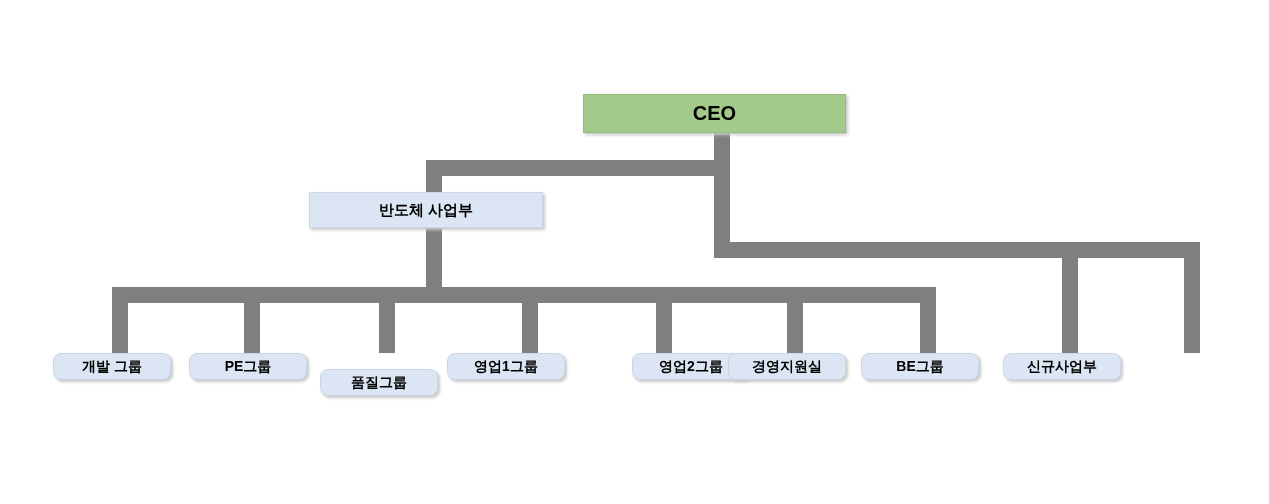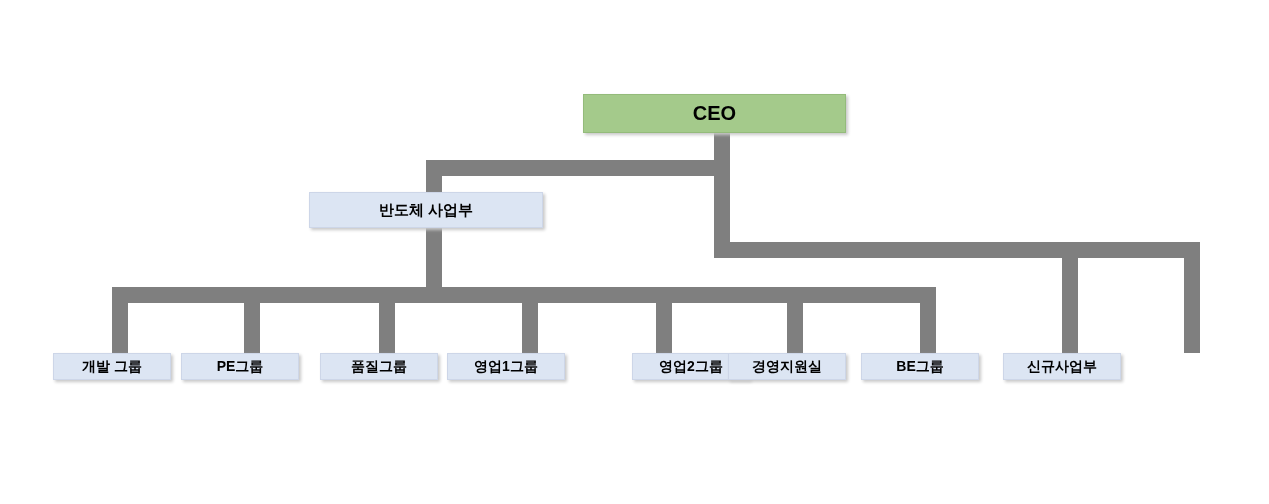--- a/index.html
+++ b/index.html
@@ -40,24 +40,25 @@
     border: 1px solid var(--root-border);
     font-size: 20px;
   }
   .node-division {
     left: 293px; top: 176px; width: 234px; height: 36px;
     font-size: 15px;
   }
   .node-leaf {
     top: 337px; width: 118px; height: 27px;
     font-size: 14px;
+    border-radius: 8px;
   }
   .leaf-0 { left: 37px; }
-  .leaf-1 { left: 165px; }
-  .leaf-2 { left: 304px; }
+  .leaf-1 { left: 173px; }
+  .leaf-2 { left: 304px; margin-top: 16px; }
   .leaf-3 { left: 431px; }
   .leaf-4 { left: 616px; }
   .leaf-5 { left: 712px; }
   .leaf-6 { left: 845px; }
   .leaf-7 { left: 987px; }
   .leaf-8 { left: 1109px; }
   .line {
     position: absolute;
     background: var(--connector);
   }

